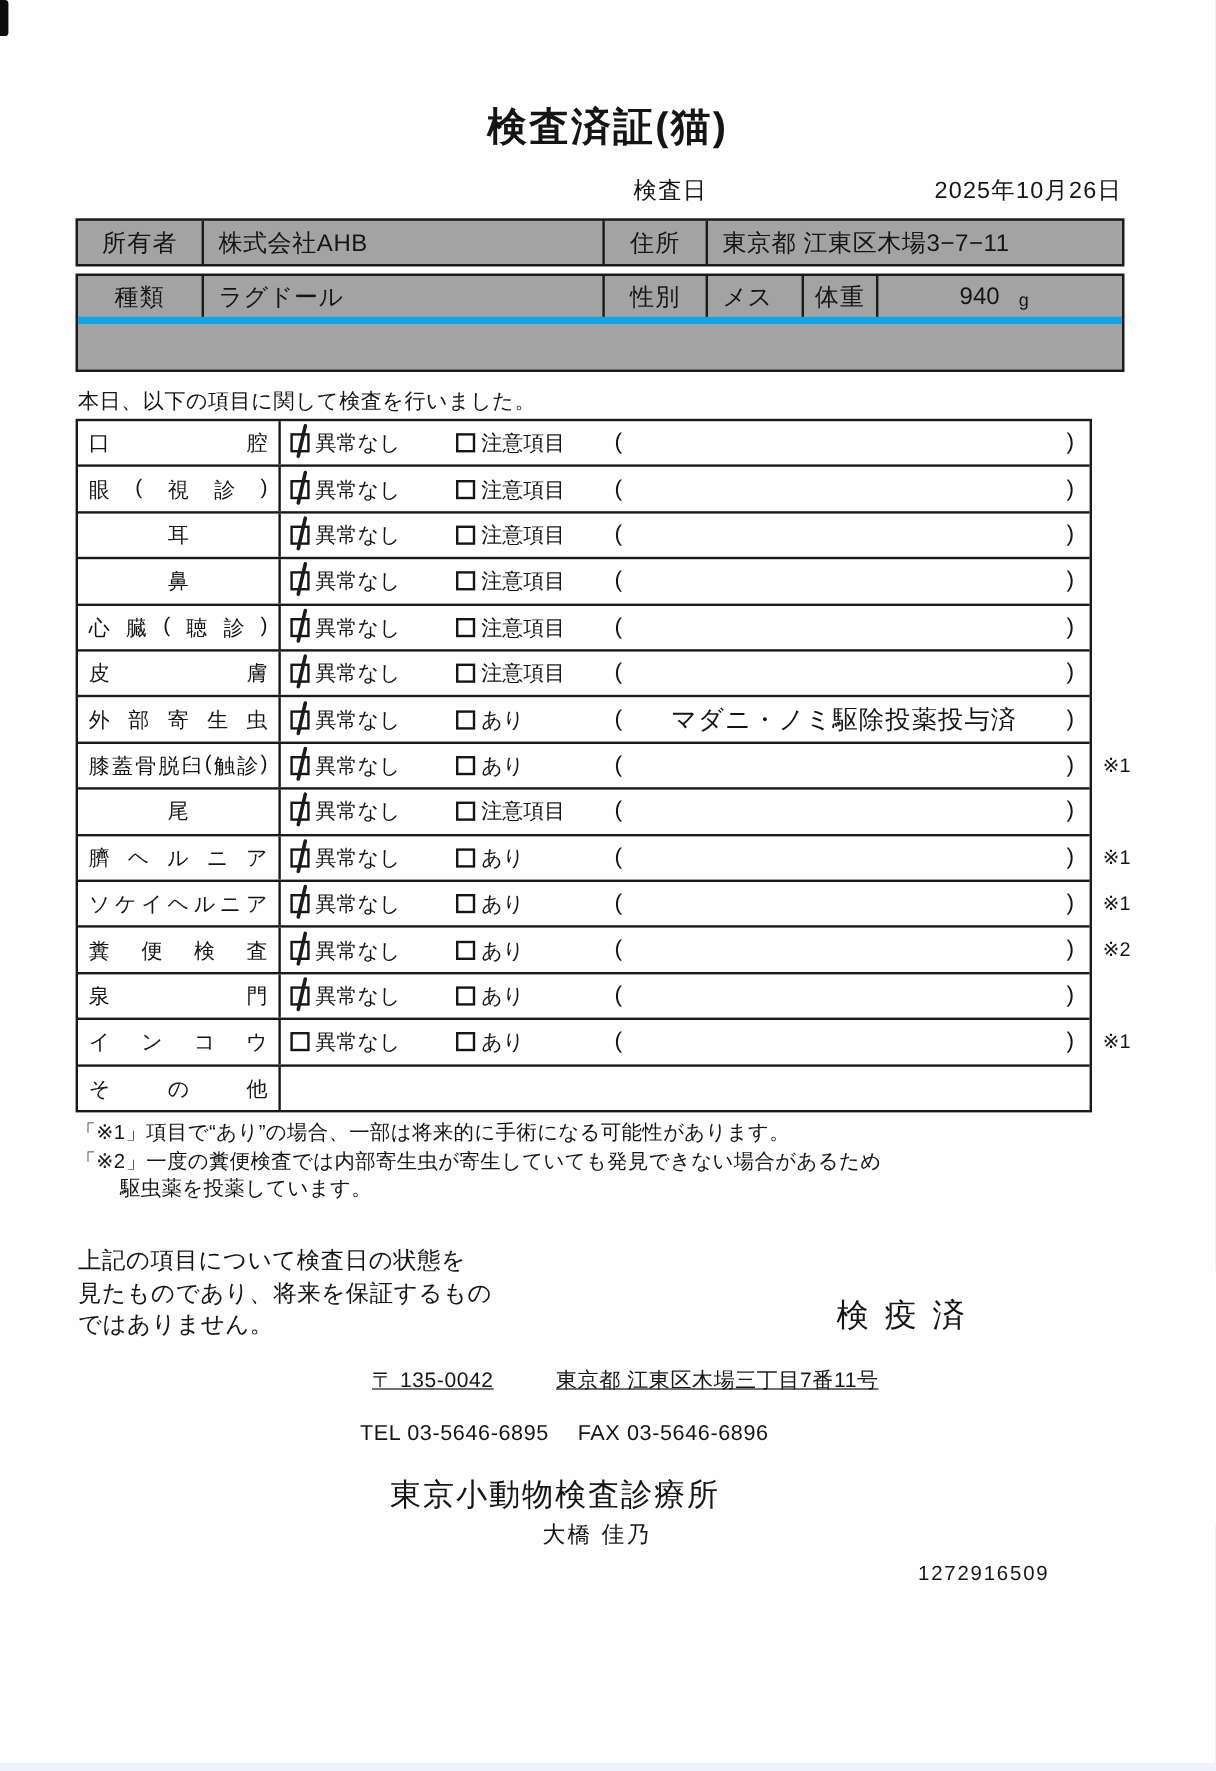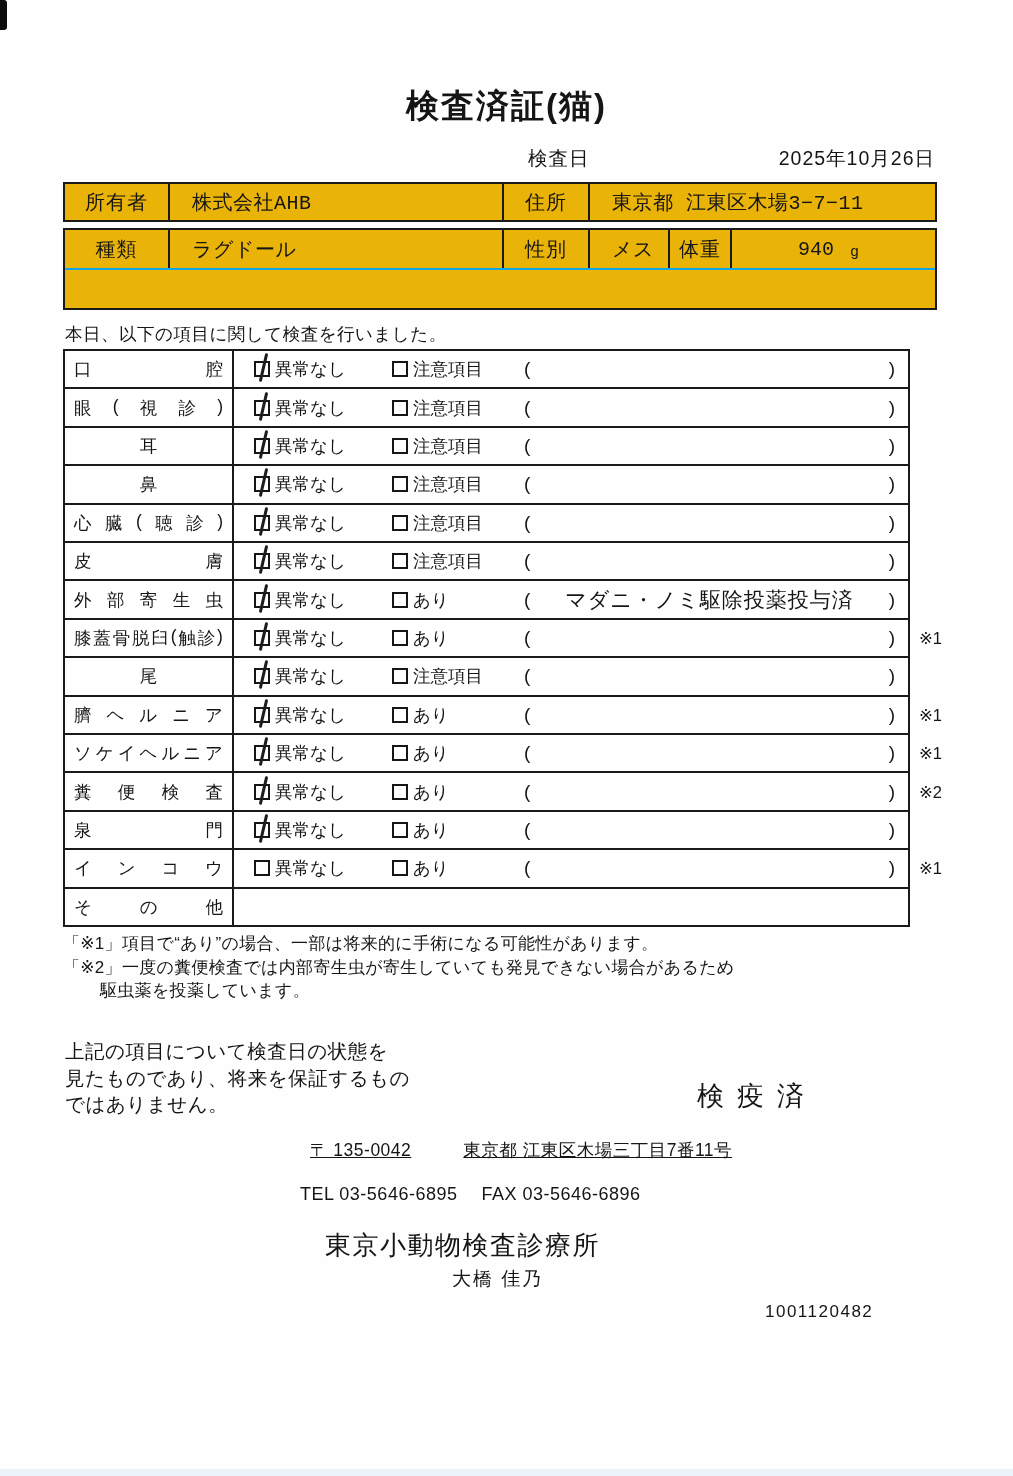--- a/index.html
+++ b/index.html
@@ -16,29 +16,29 @@
 
   .doc-title { top:84px; left:0; width:1013px; text-align:center;
     font-size:33px; font-weight:bold; letter-spacing:2px; }
 
   .date-line { top:145px; left:500px; width:437px; display:flex;
     justify-content:space-between; align-items:center; font-size:19.5px; }
   .date-line .dl-label { padding-left:28px; letter-spacing:1px; }
   .date-line .dl-value { padding-right:2px; letter-spacing:1px; }
 
   
-  .htable { border:2px solid #1a1a1a; background:#eab308;font-family:Liberation Mono, monospace; }
+  .htable { border:2px solid #1a1a1a; background:#a3a3a3; }
   .hrow { display:flex; height:100%; }
   .htable.two-rows .hrow { height:40px; }
-  .htable.two-rows .hrow:first-child { border-bottom:2px solid #0ea5e9; }
+  .htable.two-rows .hrow:first-child { border-bottom:6px solid #0ea5e9; }
   .hcell { border-right:2px solid #1a1a1a; display:flex; align-items:center;
     font-size:20px; overflow:hidden; white-space:nowrap; }
   .hcell:last-child { border-right:none; }
   .hcell.lab { justify-content:center; letter-spacing:1px; }
-  .hcell.val { padding-left:22px; letter-spacing:0.5px; }
+  .hcell.val { padding-left:12px; letter-spacing:0.5px; }
   .w-lab1 { width:105px; flex:none; }
   .w-val1 { width:334px; flex:none; }
   .w-lab2 { width:86px; flex:none; }
   .w-rest { flex:1;border-radius:12px; }
   .w-sex  { width:80px; flex:none; }
   .w-wlab { width:62px; flex:none; }
   .weight-cell { flex:1; justify-content:center; padding-right:10px; }
   .weight-unit { font-size:15px; margin-left:16px; position:relative; top:3px; }
   .no-label { font-size:18px; }
 
@@ -46,21 +46,21 @@
 
   
   .checklist { top:349px; left:63px; width:847px; height:578px;
     border:2px solid #1a1a1a; display:flex; flex-direction:column; background:#fff; }
   .cl-row { flex:1; display:flex; border-bottom:2px solid #1a1a1a; position:relative; }
   .cl-row:last-child { border-bottom:none; }
   .cl-label { width:169px; flex:none; border-right:2px solid #1a1a1a;
     display:flex; align-items:center; padding:0 9px; font-size:17.5px; }
   .cl-label-inner { width:100%; display:flex; justify-content:space-between; }
   .cl-label-inner.center { justify-content:center; }
-  .cl-opts { flex:1; display:flex; align-items:center; padding-left:20px; font-size:17.5px; }
+  .cl-opts { flex:1; display:flex; align-items:center; padding-left:8px; font-size:17.5px; }
   .opt-group { display:flex; align-items:center; gap:5px; flex:none; }
   .opt-group.g1 { width:138px; }
   .opt-group.g2 { width:132px; }
   .cb { width:16px; height:16px; border:2px solid #161616; display:inline-block;
     position:relative; flex:none; background:#fff; }
   .cb.checked::after { content:""; position:absolute; width:3px; height:29px;
     background:#1c1c1c; left:6px; top:-10px; transform:rotate(13deg); border-radius:2px; }
   .paren-area { flex:1; display:flex; align-items:center; padding-right:13px; }
   .paren { font-size:19px; flex:none; }
   .remark { flex:1; text-align:center; font-size:21px; letter-spacing:1px; }
@@ -504,16 +504,16 @@
     <span>東京都 江東区木場三丁目7番11号</span>
   </div>
 
   <div class="abs tel-line">
     <span>TEL 03-5646-6895</span>
     <span>FAX 03-5646-6896</span>
   </div>
 
   <div class="abs clinic-name">東京小動物検査診療所</div>
   <div class="abs vet-name">大橋 佳乃</div>
-  <div class="abs serial">1001120482</div>
+  <div class="abs serial">1272916509</div>
 
   <div class="abs bottom-strip"></div>
 </div>
 
 </body></html>

